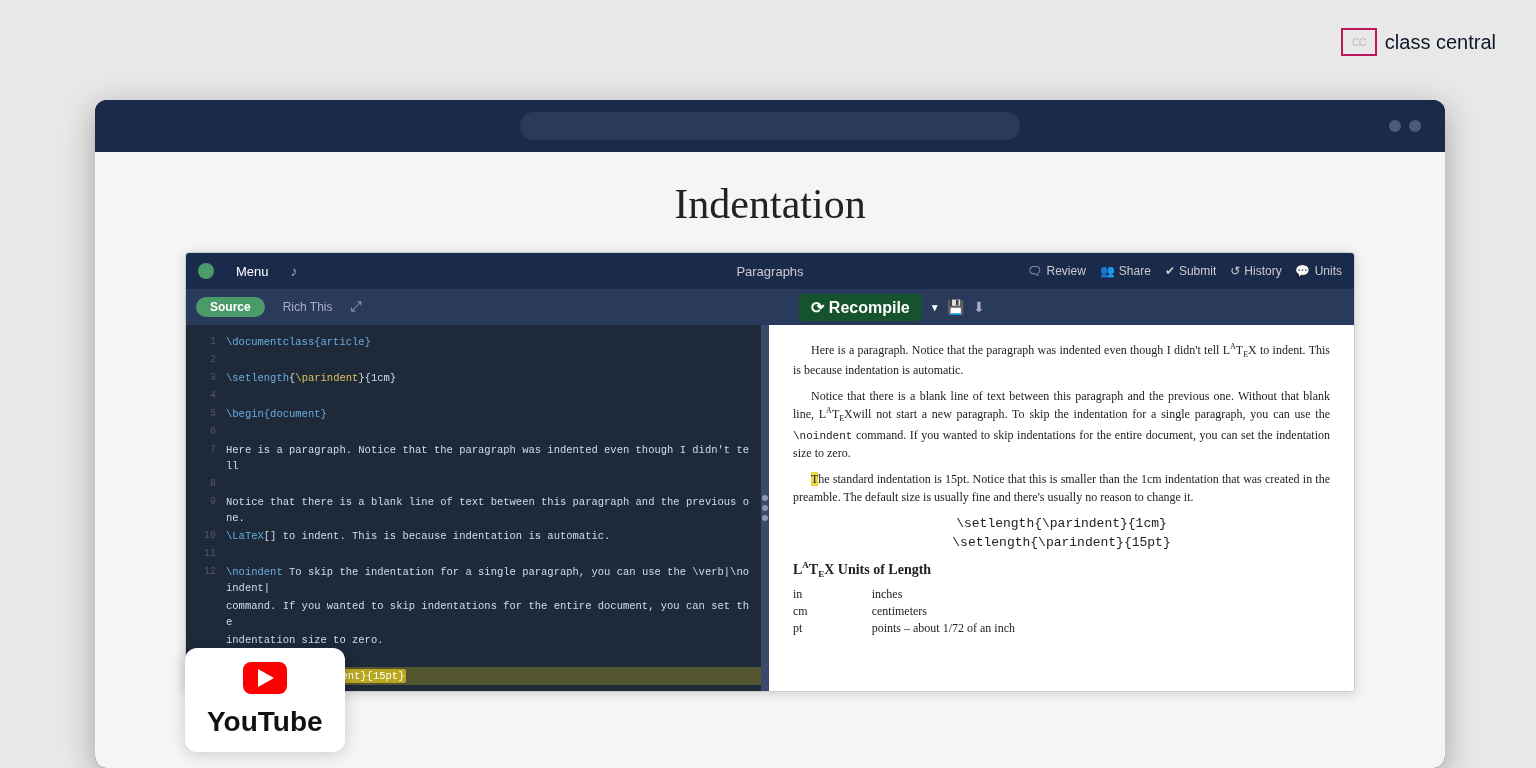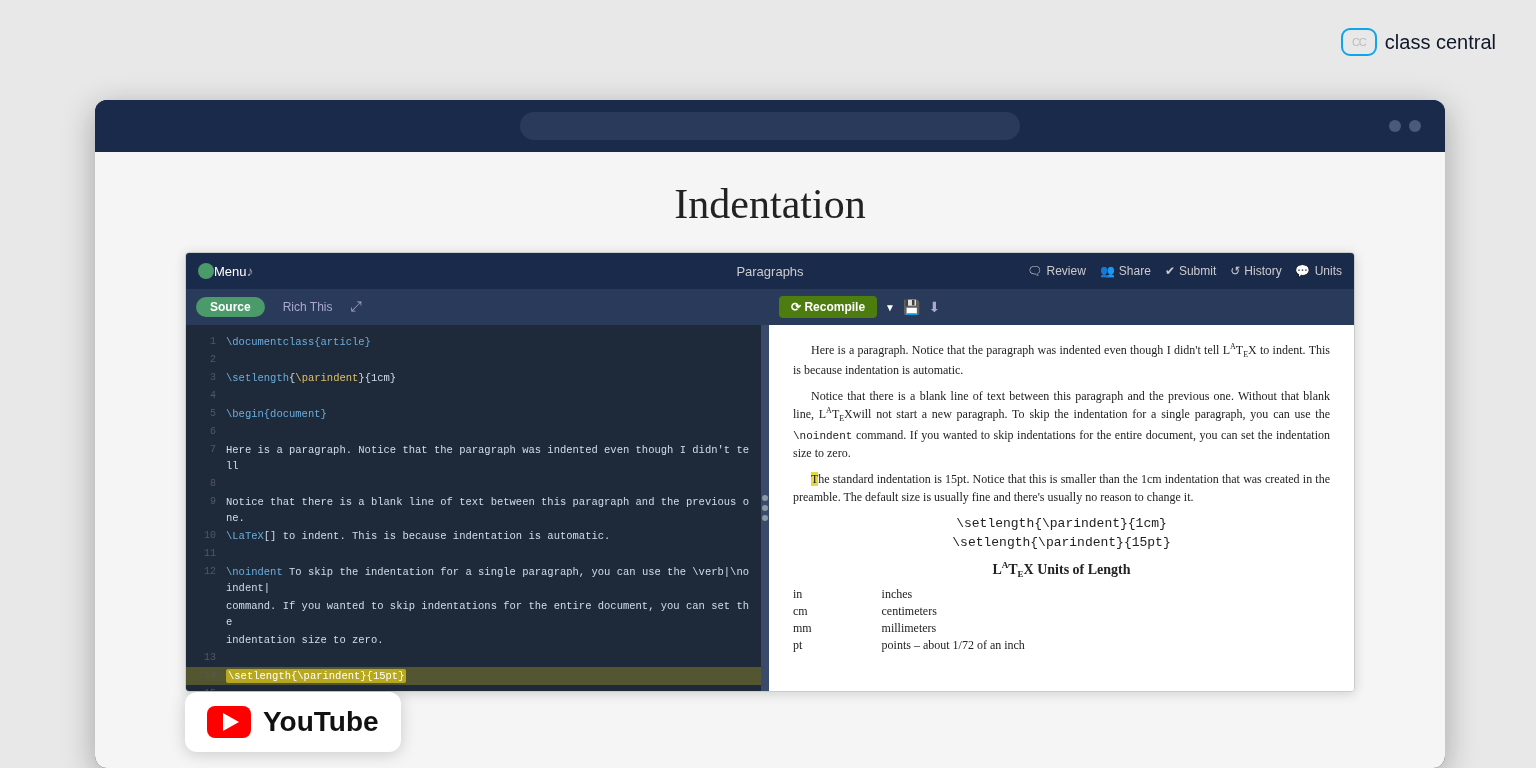--- a/index.html
+++ b/index.html
@@ -21,22 +21,22 @@
       display: flex;
       align-items: center;
       gap: 8px;
       color: #999;
       font-size: 18px;
       font-family: Arial, sans-serif;
     }
     .cc-logo-icon {
       width: 36px;
       height: 28px;
-      border: 2px solid #0ea5e9;
-      border-radius: 9px;
+      border: 2px solid #be185d;
+      border-radius: 0;
       display: flex;
       align-items: center;
       justify-content: center;
       color: #bbb;
       font-size: 11px;
       font-weight: normal;
       letter-spacing: -1px;
     }
     .cc-logo-text {
       color: #0f172a;
@@ -134,21 +134,21 @@
       background: #1a2a4a;
       display: flex;
       align-items: center;
       padding: 0 12px;
       gap: 16px;
     }
 
     .editor-menu {
       display: flex;
       align-items: center;
-      gap: 0;
+      gap: 22px;
       color: #fff;
       font-family: Arial, sans-serif;
       font-size: 13px;
     }
 
     .menu-icon {
       width: 16px;
       height: 16px;
       background: #4a9a6a;
       border-radius: 50%;
@@ -210,30 +210,31 @@
       font-size: 12px;
       padding: 3px 10px;
     }
 
     .expand-icon {
       color: #aac;
       font-size: 14px;
     }
 
     .recompile-btn {
-      background: #4d7c0f;
+      background: #14532d;
       color: #fff;
       border-radius: 4px;
       padding: 4px 12px;
       font-family: Arial, sans-serif;
-      font-size: 12px;
+      font-size: 16px;
       font-weight: bold;
       display: flex;
       align-items: center;
       gap: 6px;
+      margin-left: 20px;
     }
 
     
     .editor-body {
       display: flex;
       height: calc(100% - 72px);
       position: relative;
     }
 
     
@@ -326,21 +327,21 @@
 
     .mono-block {
       font-family: 'Courier New', monospace;
       font-size: 13px;
       text-align: center;
       margin: 12px 0 4px;
       text-indent: 0;
     }
 
     .preview-subtitle {
-      text-align: center;
+      text-align: left;
       font-family: 'Times New Roman', serif;
       font-size: 14px;
       font-weight: bold;
       margin: 4px 0 6px;
       text-indent: 0;
     }
 
     .preview-table {
       width: 100%;
       font-family: 'Times New Roman', serif;
@@ -359,20 +360,21 @@
       bottom: 16px;
       left: 90px;
       background: #fff;
       border-radius: 12px;
       padding: 14px 22px;
       display: flex;
       align-items: center;
       gap: 12px;
       box-shadow: 0 2px 16px rgba(0,0,0,0.18);
       z-index: 10;
+      flex-direction: column;
     }
 
     .yt-logo {
       width: 44px;
       height: 32px;
       background: #ff0000;
       border-radius: 8px;
       display: flex;
       align-items: center;
       justify-content: center;
@@ -573,24 +575,20 @@
             <tbody>
                 <tr>
               <td>in</td>
               <td>inches</td>
             </tr>
             <tr>
               <td>cm</td>
               <td>centimeters</td>
             </tr>
             <tr>
-              <td>mm</td>
-              <td>millimeters</td>
-            </tr>
-            <tr>
               <td>pt</td>
               <td>points – about 1/72 of an inch</td>
             </tr>
           </tbody>
             </table>
         </div>
 
       </div>
     </div>
 

